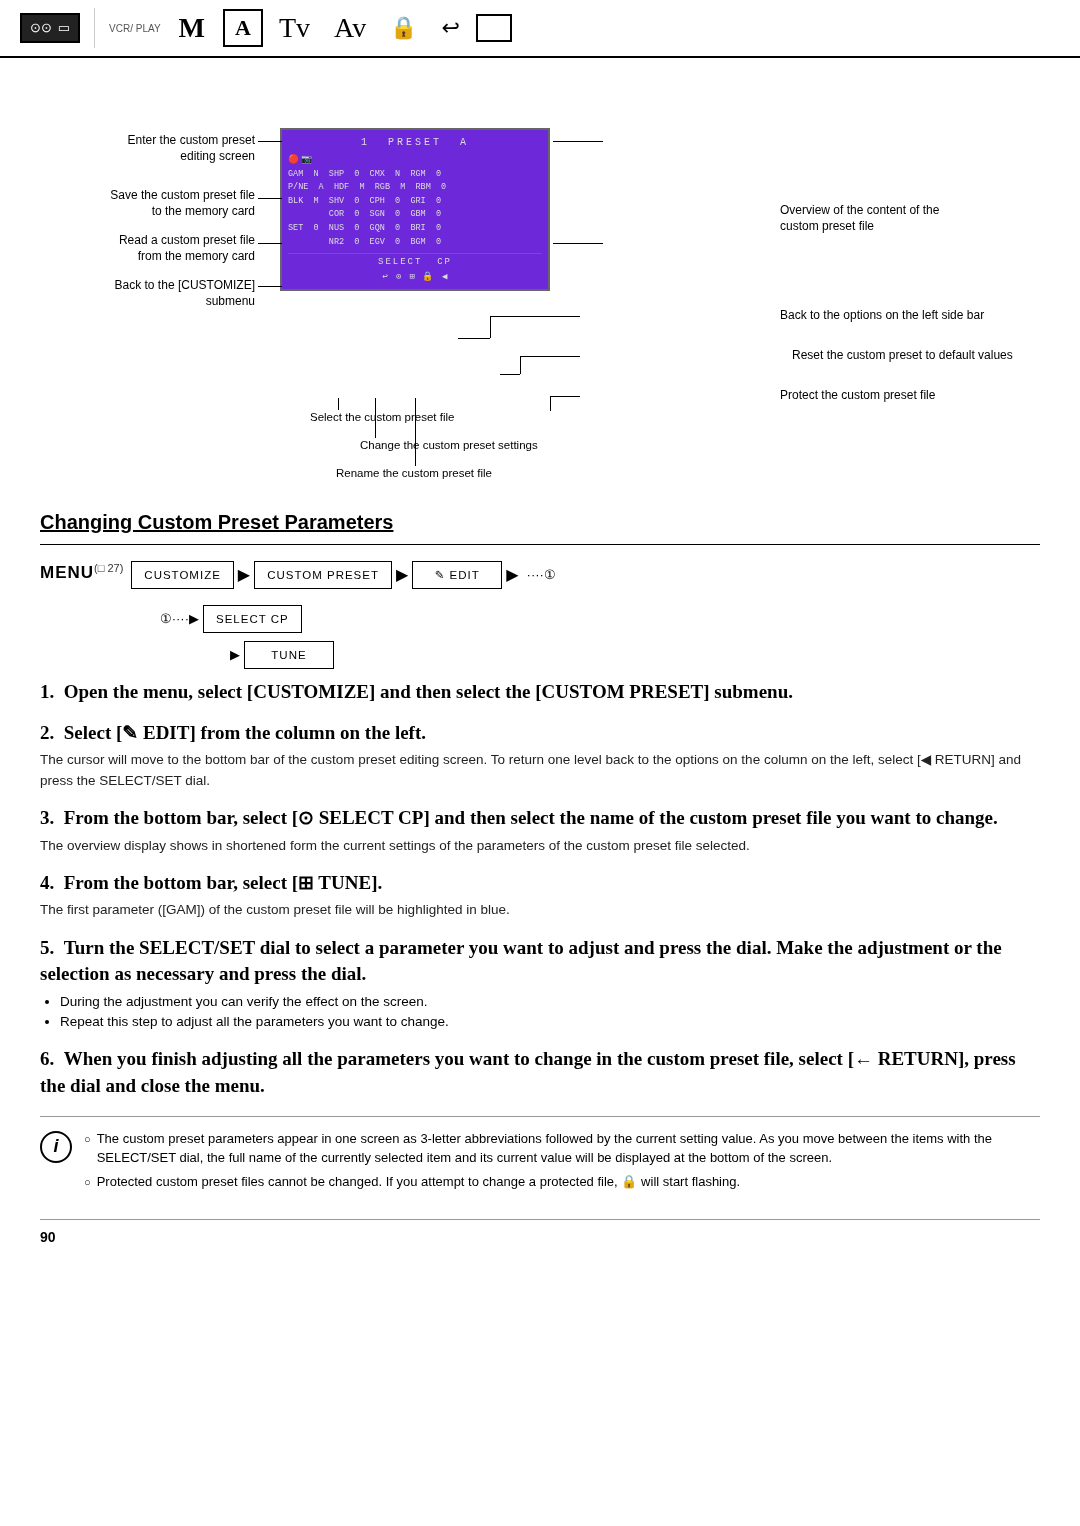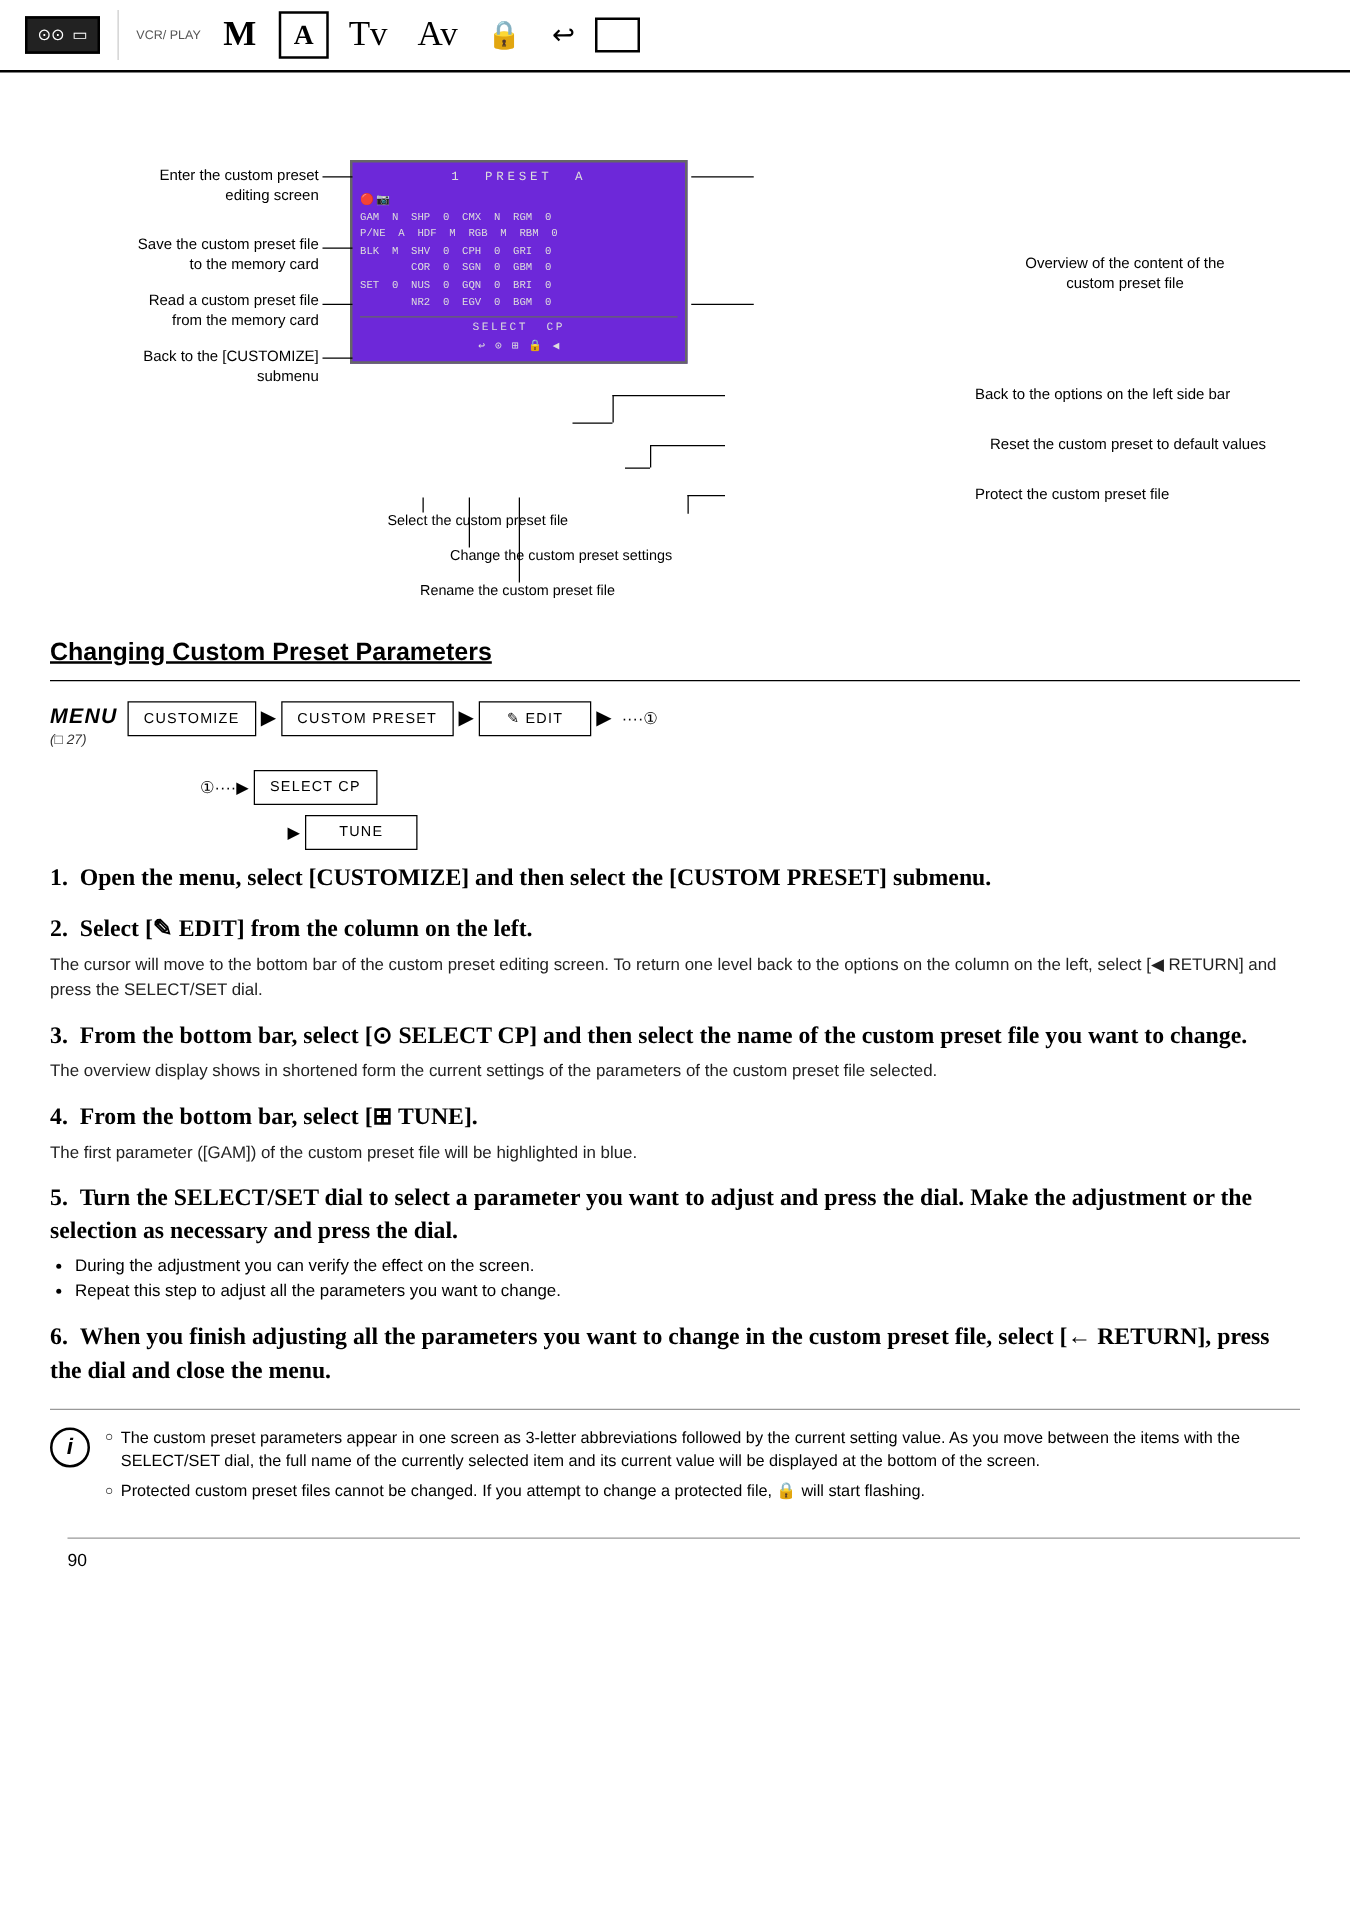--- a/index.html
+++ b/index.html
@@ -80,24 +80,23 @@
 
     
     .menu-row {
       display: flex;
       align-items: flex-start;
       margin-bottom: 16px;
       gap: 0;
     }
     .menu-label-block {
       display: flex;
-      flex-direction: column;
+      flex-direction: row;
       align-items: flex-start;
       margin-right: 8px;
-      font-style: italic;
     }
     .menu-bold {
       font-weight: bold;
       font-size: 17px;
       letter-spacing: 1px;
     }
     .menu-ref {
       font-size: 11px;
       color: #333;
     }
@@ -198,24 +197,23 @@
       content: "○";
       font-size: 11px;
       margin-top: 2px;
       flex-shrink: 0;
     }
 
     
     .page-number {
       margin-top: 24px;
       font-size: 14px;
-      font-weight: normal;
+      font-weight: bold;
       border-top: 1px solid #999;
       padding-top: 8px;
-      margin-left: 14px;
     }
 
     
     .full-diagram {
       position: relative;
       width: 100%;
       height: 420px;
       margin-bottom: 10px;
     }
 
@@ -346,21 +344,21 @@
     </div>
     <div class="h-line" style="left: 218px; top: 165px; width: 24px;"></div>
 
     <div class="ann-left" style="top: 200px;">
       Back to the [CUSTOMIZE]<br>submenu
     </div>
     <div class="h-line" style="left: 218px; top: 208px; width: 24px;"></div>
 
     <div class="h-line" style="left: 513px; top: 63px; width: 50px;"></div>
 
-    <div class="ann-right" style="top: 125px; right: 20px; text-align: center;">
+    <div class="ann-right" style="top: 125px; right: 20px;">
       Overview of the content of the<br>custom preset file
     </div>
     <div class="h-line" style="left: 513px; top: 165px; width: 50px;"></div>
 
     <div class="ann-right" style="top: 230px; right: 20px;">Back to the options on the left side bar</div>
     <div class="h-line" style="left: 450px; top: 238px; width: 90px;"></div>
     <div class="v-line" style="left: 450px; top: 238px; height: 22px;"></div>
     <div class="h-line" style="left: 418px; top: 260px; width: 32px;"></div>
 
     <div class="ann-right" style="top: 270px; right: 8px;">Reset the custom preset to default values</div>

